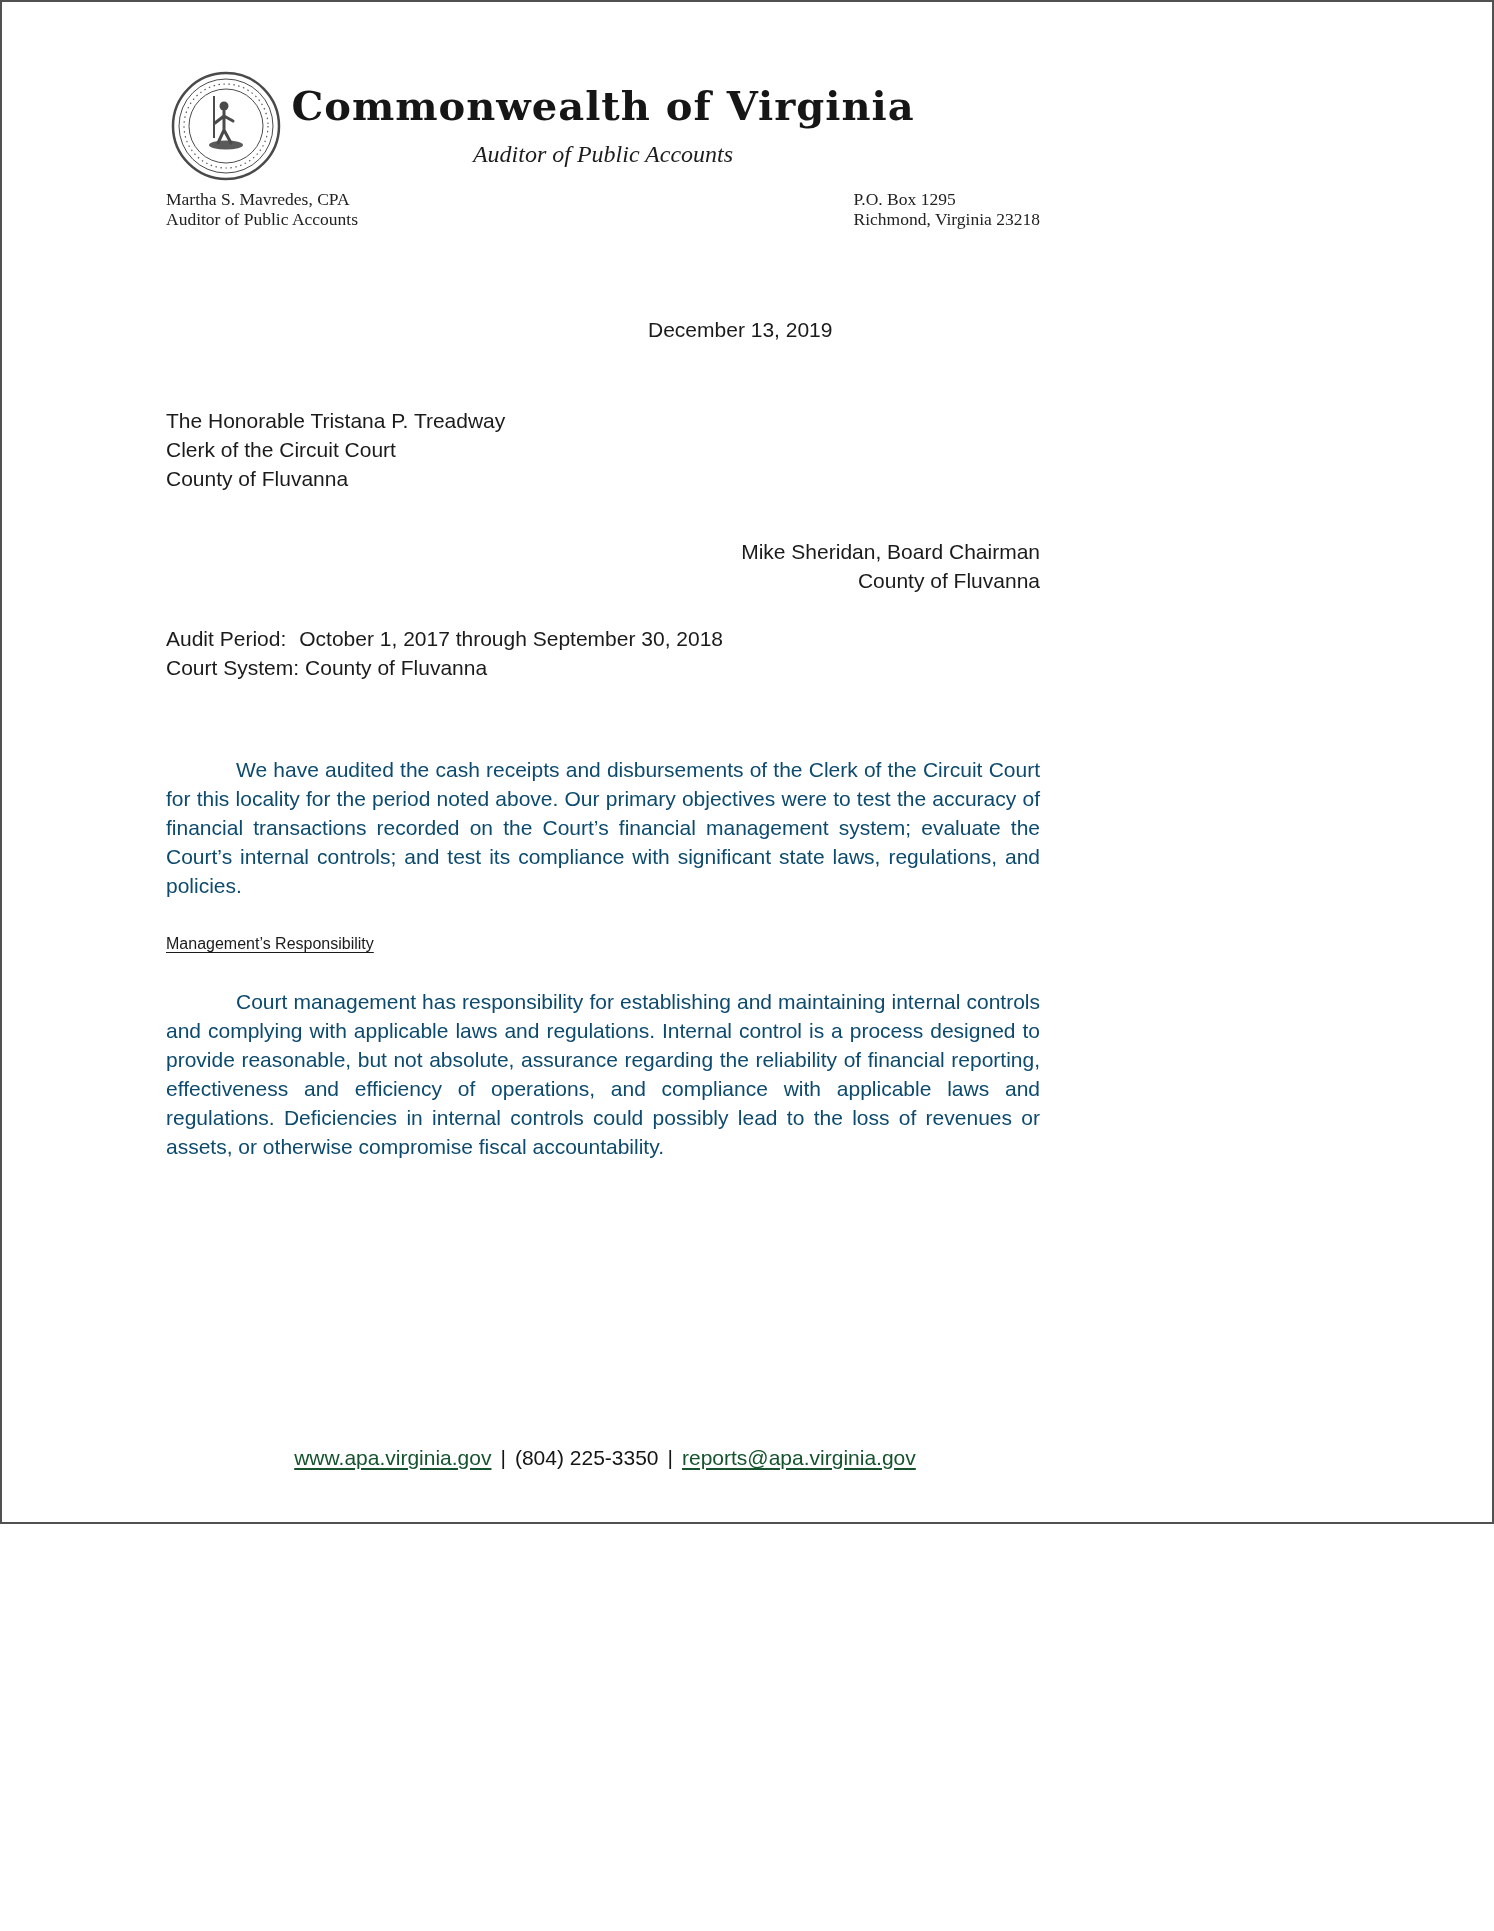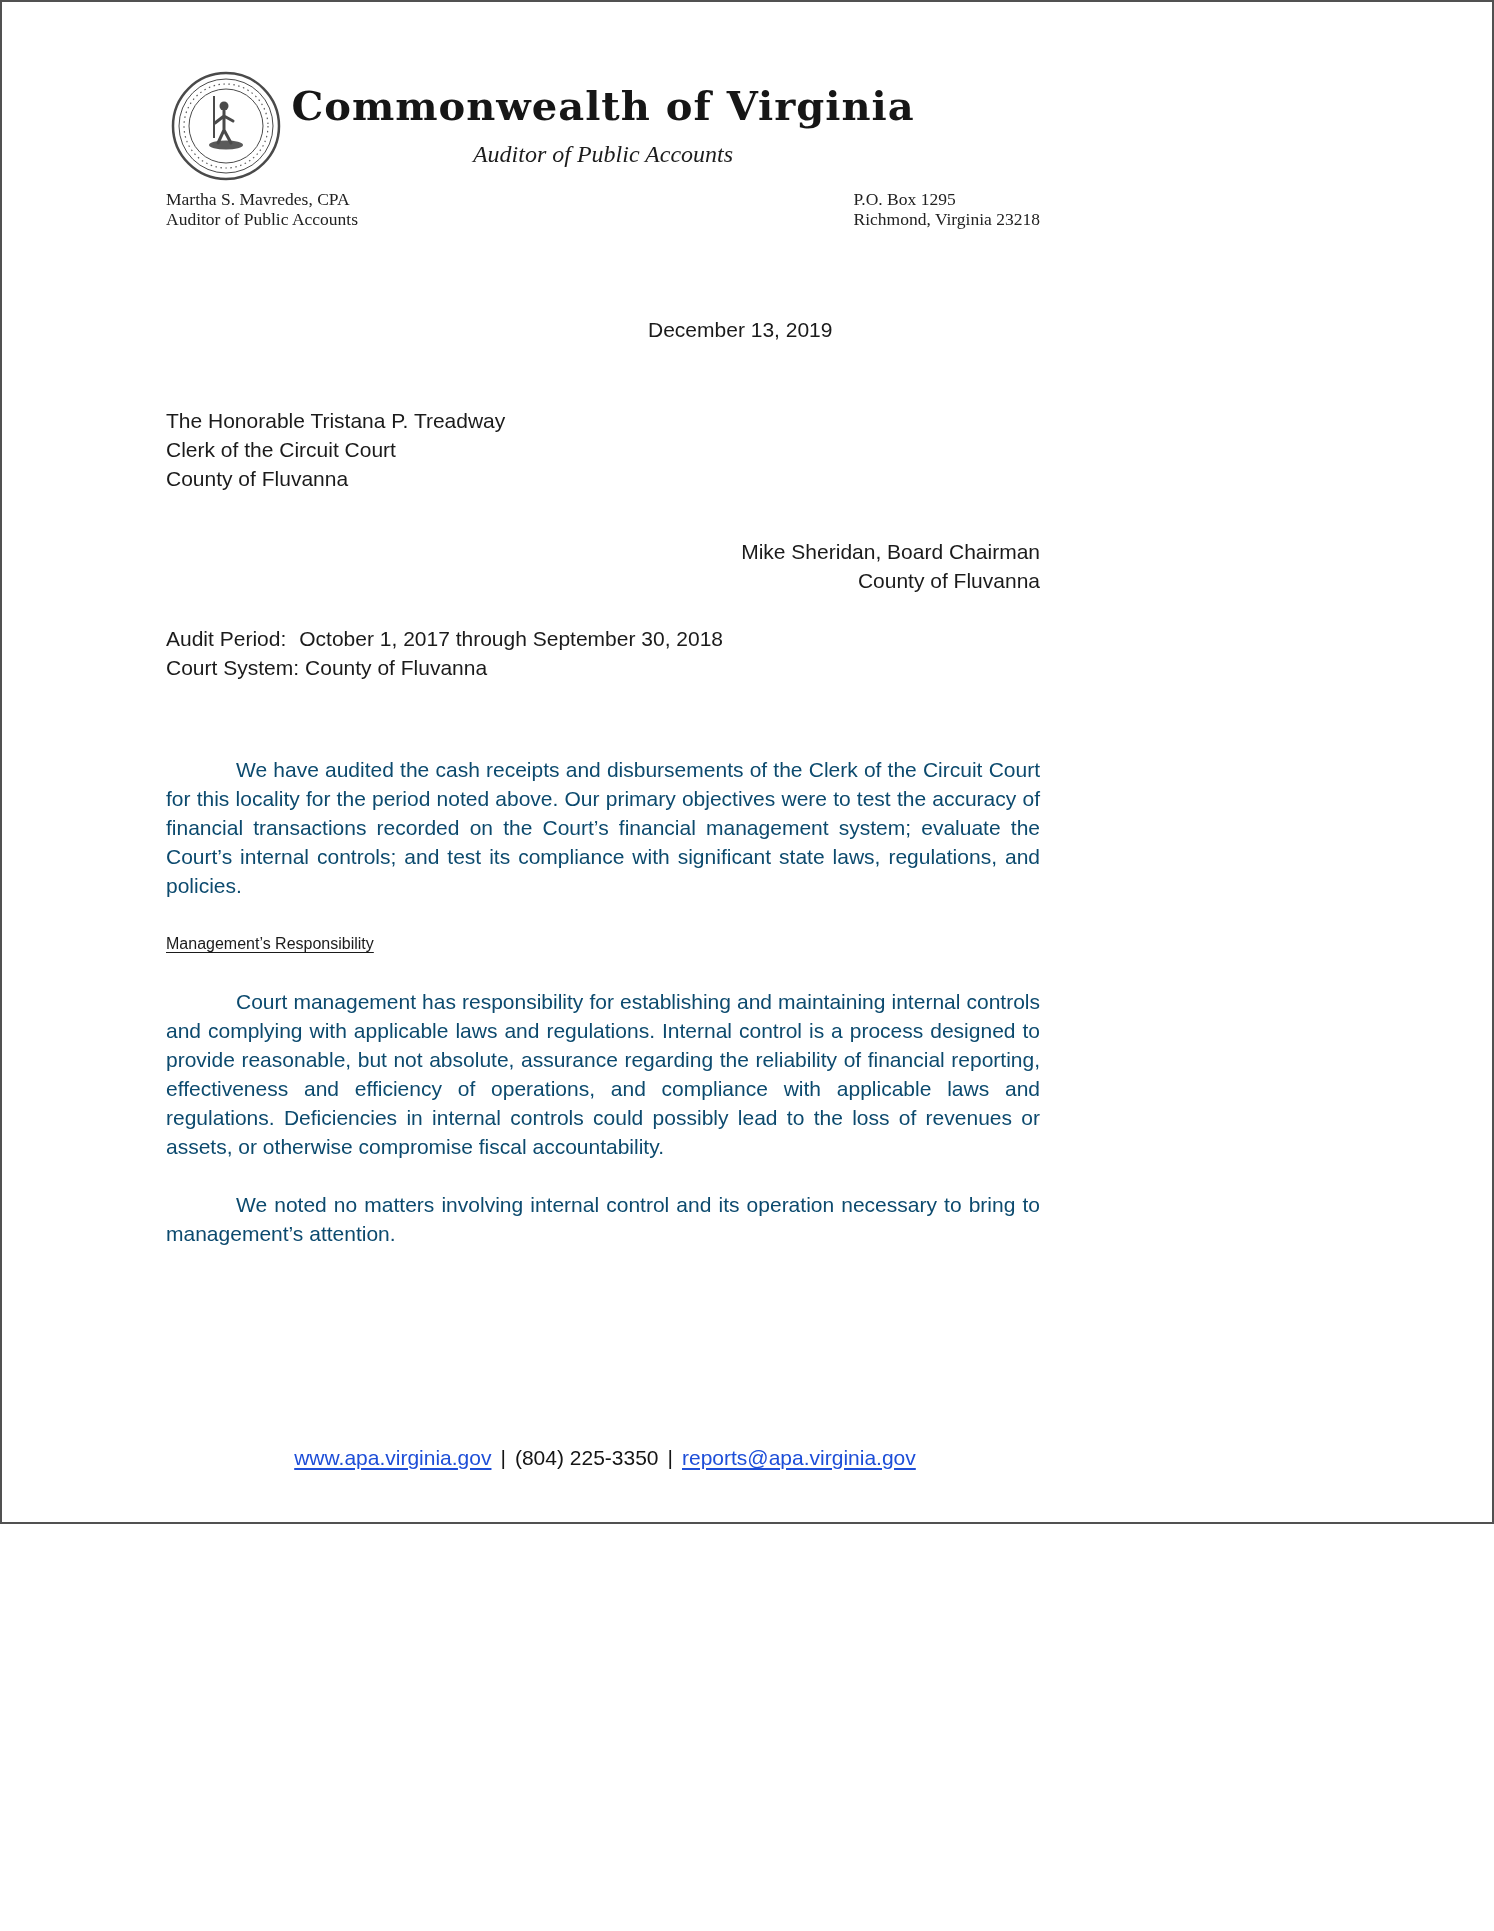--- a/index.html
+++ b/index.html
@@ -94,21 +94,21 @@
     width: 874px;
     top: 1441px;
     text-align: center;
     font-size: 21px;
     line-height: 29px;
     color: #151515;
   }
   .footer .link {
     text-decoration: underline;
     text-underline-offset: 3px;
-    color: #1d4ed8;
+    color: #14532d;
     cursor: pointer;
   }
   .footer .sep { margin: 0 9px; }
 </style>
 </head>
 <body>
 
 <div class="page">
   <div class="content">
 
@@ -159,21 +159,20 @@
       </div>
       <div>
         <span>Court System:</span><span class="audit-value-system">County of Fluvanna</span>
       </div>
     </div>
 
     <div class="body-section">
       <p class="body-para">We have audited the cash receipts and disbursements of the Clerk of the Circuit Court for this locality for the period noted above.  Our primary objectives were to test the accuracy of financial transactions recorded on the Court’s financial management system; evaluate the Court’s internal controls; and test its compliance with significant state laws, regulations, and policies.</p>
       <div class="section-heading">Management’s Responsibility</div>
       <p class="body-para">Court management has responsibility for establishing and maintaining internal controls and complying with applicable laws and regulations.  Internal control is a process designed to provide reasonable, but not absolute, assurance regarding the reliability of financial reporting, effectiveness and efficiency of operations, and compliance with applicable laws and regulations.  Deficiencies in internal controls could possibly lead to the loss of revenues or assets, or otherwise compromise fiscal accountability.</p>
-      <p class="body-para">We noted no matters involving internal control and its operation necessary to bring to management’s attention.</p>
     </div>
 
   </div>
 
   <div class="footer">
     <span class="link">www.apa.virginia.gov</span><span class="sep">|</span><span>(804) 225-3350</span><span class="sep">|</span><span class="link">reports@apa.virginia.gov</span>
   </div>
 </div>
 
 </body></html>

